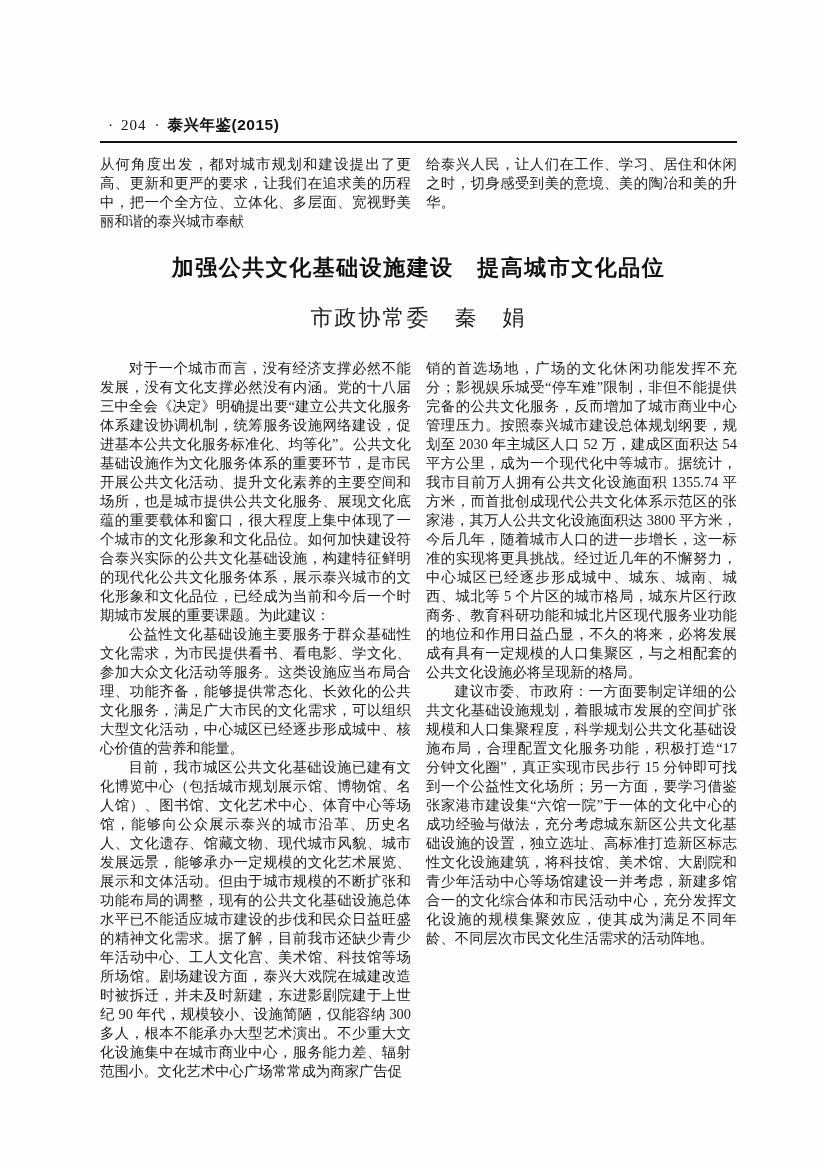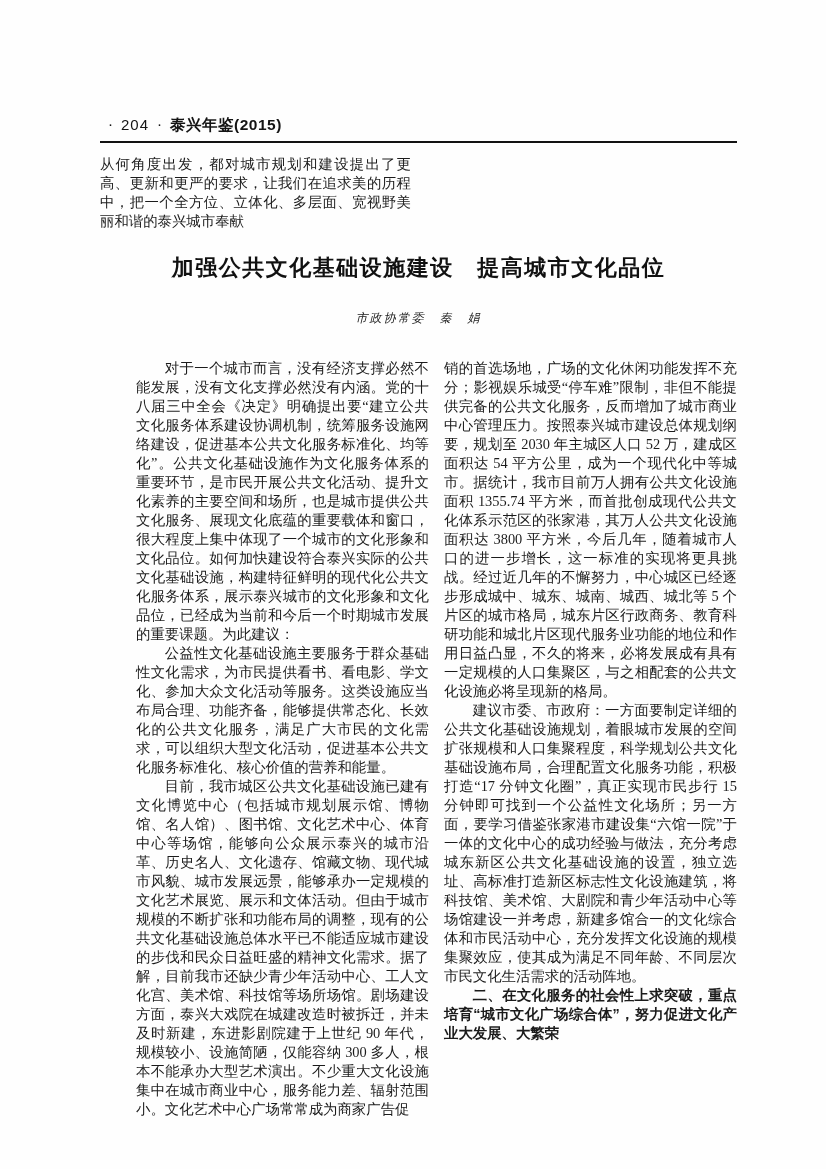--- a/index.html
+++ b/index.html
@@ -25,21 +25,21 @@
     align-items: baseline;
     font-size: 15px;
     line-height: 20px;
     color: #141414;
   }
   .running-header .dot {
     font-size: 15px;
     margin: 0 8px;
   }
   .running-header .pagenum {
-    font-family: Liberation Sans, sans-serif;
+    font-family: Liberation Serif, serif;
     letter-spacing: 1px;
   }
   .running-header .booktitle {
     font-family: "Liberation Sans", sans-serif;
     font-weight: 700;
     font-size: 15.5px;
     letter-spacing: 0.5px;
   }
   .rule {
     height: 2px;
@@ -76,60 +76,61 @@
     font-family: Liberation Sans, sans-serif;
     font-weight: 700;
     font-size: 22px;
     line-height: 28px;
     letter-spacing: 1.5px;
     color: #111;
   }
   .article-author {
     margin-top: 25px;
     text-align: center;
-    font-size: 12px;
+    font-size: 22px;
     line-height: 22px;
-    font-style: italic;
     letter-spacing: 2px;
     color: #222;
   }
-  .body { margin-top: 30px; margin-left: 36px; }
+  .body { margin-top: 30px; }
 </style>
 </head>
 <body>
 
 <div class="page">
   <div class="content">
 
     <div class="running-header">
       <span class="dot">·</span>
       <span class="pagenum">204</span>
       <span class="dot">·</span>
       <span class="booktitle">泰兴年鉴(2015)</span>
     </div>
 
     <div class="rule"></div>
 
     <section class="two-col intro body-text">
       <div class="col">
         <p class="cont">从何角度出发，都对城市规划和建设提出了更高、更新和更严的要求，让我们在追求美的历程中，把一个全方位、立体化、多层面、宽视野美丽和谐的泰兴城市奉献</p>
       </div>
+      <div class="col">
+        <p class="cont">给泰兴人民，让人们在工作、学习、居住和休闲之时，切身感受到美的意境、美的陶冶和美的升华。</p>
+      </div>
     </section>
 
     <h1 class="article-title">加强公共文化基础设施建设　提高城市文化品位</h1>
 
     <div class="article-author">市政协常委　秦　娟</div>
 
     <section class="two-col body body-text">
       <div class="col">
         <p class="para">对于一个城市而言，没有经济支撑必然不能发展，没有文化支撑必然没有内涵。党的十八届三中全会《决定》明确提出要“建立公共文化服务体系建设协调机制，统筹服务设施网络建设，促进基本公共文化服务标准化、均等化”。公共文化基础设施作为文化服务体系的重要环节，是市民开展公共文化活动、提升文化素养的主要空间和场所，也是城市提供公共文化服务、展现文化底蕴的重要载体和窗口，很大程度上集中体现了一个城市的文化形象和文化品位。如何加快建设符合泰兴实际的公共文化基础设施，构建特征鲜明的现代化公共文化服务体系，展示泰兴城市的文化形象和文化品位，已经成为当前和今后一个时期城市发展的重要课题。为此建议：</p>
-        <p class="para">公益性文化基础设施主要服务于群众基础性文化需求，为市民提供看书、看电影、学文化、参加大众文化活动等服务。这类设施应当布局合理、功能齐备，能够提供常态化、长效化的公共文化服务，满足广大市民的文化需求，可以组织大型文化活动，促进基本公共文化服务标准化、核心价值的营养和能量。</p>
+        <p class="para">公益性文化基础设施主要服务于群众基础性文化需求，为市民提供看书、看电影、学文化、参加大众文化活动等服务。这类设施应当布局合理、功能齐备，能够提供常态化、长效化的公共文化服务，满足广大市民的文化需求，可以组织大型文化活动，中心城区已经逐步形成城中、核心价值的营养和能量。</p>
         <p class="para">目前，我市城区公共文化基础设施已建有文化博览中心（包括城市规划展示馆、博物馆、名人馆）、图书馆、文化艺术中心、体育中心等场馆，能够向公众展示泰兴的城市沿革、历史名人、文化遗存、馆藏文物、现代城市风貌、城市发展远景，能够承办一定规模的文化艺术展览、展示和文体活动。但由于城市规模的不断扩张和功能布局的调整，现有的公共文化基础设施总体水平已不能适应城市建设的步伐和民众日益旺盛的精神文化需求。据了解，目前我市还缺少青少年活动中心、工人文化宫、美术馆、科技馆等场所场馆。剧场建设方面，泰兴大戏院在城建改造时被拆迁，并未及时新建，东进影剧院建于上世纪 90 年代，规模较小、设施简陋，仅能容纳 300 多人，根本不能承办大型艺术演出。不少重大文化设施集中在城市商业中心，服务能力差、辐射范围小。文化艺术中心广场常常成为商家广告促</p>
       </div>
       <div class="col">
         <p class="cont">销的首选场地，广场的文化休闲功能发挥不充分；影视娱乐城受“停车难”限制，非但不能提供完备的公共文化服务，反而增加了城市商业中心管理压力。按照泰兴城市建设总体规划纲要，规划至 2030 年主城区人口 52 万，建成区面积达 54 平方公里，成为一个现代化中等城市。据统计，我市目前万人拥有公共文化设施面积 1355.74 平方米，而首批创成现代公共文化体系示范区的张家港，其万人公共文化设施面积达 3800 平方米，今后几年，随着城市人口的进一步增长，这一标准的实现将更具挑战。经过近几年的不懈努力，中心城区已经逐步形成城中、城东、城南、城西、城北等 5 个片区的城市格局，城东片区行政商务、教育科研功能和城北片区现代服务业功能的地位和作用日益凸显，不久的将来，必将发展成有具有一定规模的人口集聚区，与之相配套的公共文化设施必将呈现新的格局。</p>
         <p class="para">建议市委、市政府：一方面要制定详细的公共文化基础设施规划，着眼城市发展的空间扩张规模和人口集聚程度，科学规划公共文化基础设施布局，合理配置文化服务功能，积极打造“17 分钟文化圈”，真正实现市民步行 15 分钟即可找到一个公益性文化场所；另一方面，要学习借鉴张家港市建设集“六馆一院”于一体的文化中心的成功经验与做法，充分考虑城东新区公共文化基础设施的设置，独立选址、高标准打造新区标志性文化设施建筑，将科技馆、美术馆、大剧院和青少年活动中心等场馆建设一并考虑，新建多馆合一的文化综合体和市民活动中心，充分发挥文化设施的规模集聚效应，使其成为满足不同年龄、不同层次市民文化生活需求的活动阵地。</p>
-        <p class="heading">二、在文化服务的社会性上求突破，重点培育“城市文化广场综合体”，努力促进文化产业大发展、大繁荣</p>
       </div>
     </section>
 
   </div>
 </div>
 
 </body></html>

